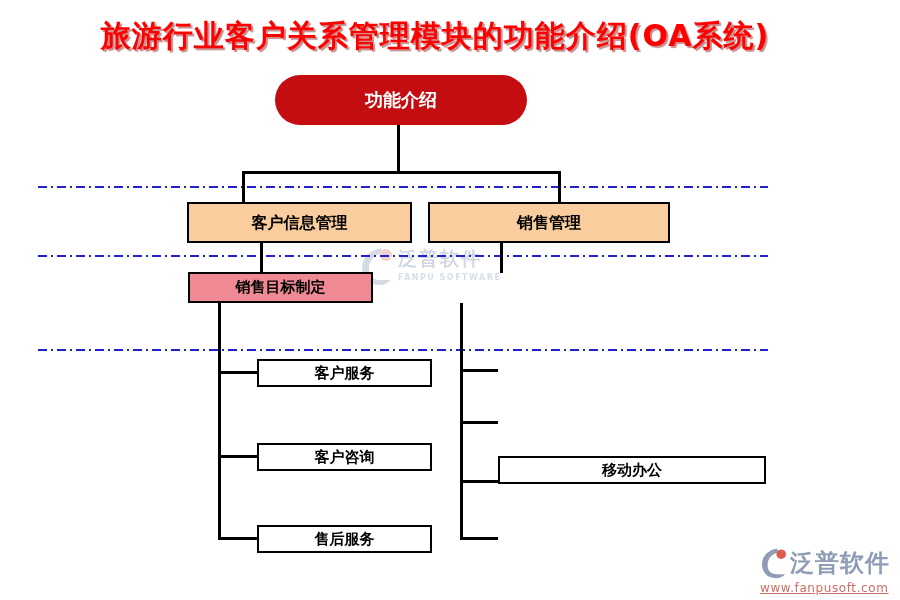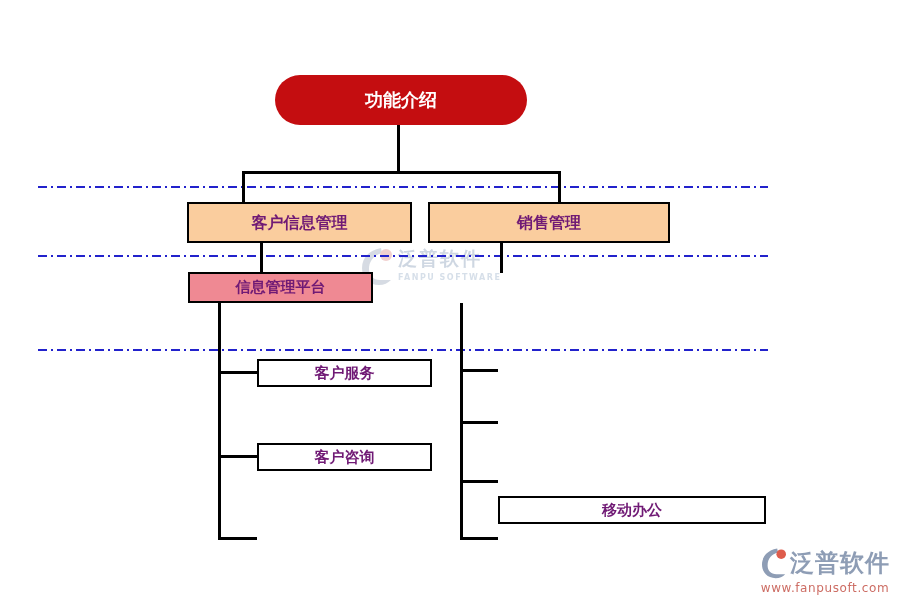--- a/index.html
+++ b/index.html
@@ -9,59 +9,60 @@
   }
   
   .page-title{
     position:absolute;top:16px;left:0;width:870px;text-align:center;
     font-size:30px;font-weight:bold;color:#FF0000;letter-spacing:1px;
     text-shadow:2px 2px 1px rgba(130,0,0,.45);
   }
   
   .box{
     position:absolute;box-sizing:border-box;display:flex;align-items:center;justify-content:center;
-    font-weight:bold;color:#701a75;z-index:3;text-align:center;line-height:1.1;
+    font-weight:bold;color:#000000;z-index:3;text-align:center;line-height:1.1;
   }
   .root-box{left:275px;top:75px;width:252px;height:50px;background:#C40D10;color:#fff;font-size:18px;border-radius:25px;}
   .branch-box{background:#FACD9E;border:2px solid #000;font-size:16px;height:41px;top:202px;}
   .branch-left{left:187px;width:225px;}
   .branch-right{left:428px;width:242px;}
   .platform-box{background:#EF8993;font-size:15px;height:31px;top:272px;}
   .platform-left{left:188px;width:185px;border:2px solid #000;}
   .platform-right{left:427px;width:226px;border:2px solid #5580C4;}
   .leaf{background:#fff;border:2px solid #000;font-size:15px;height:28px;}
   .leaf-l{left:257px;width:175px;}
   .leaf-r{left:498px;width:268px;}
   .l1{top:359px}.l2{top:443px}.l3{top:525px}
-  .r1{top:357px}.r2{top:409px}.r3{top:496px}.r4{top:525px}
+  .r1{top:357px}.r2{top:409px}.r3{top:456px}.r4{top:525px}
   
   .vline,.hline{position:absolute;background:#000;z-index:2;}
   .vline{width:3px;}
   .hline{height:3px;}
   
   .dash{
     position:absolute;left:38px;width:730px;height:2px;z-index:1;
     background:repeating-linear-gradient(90deg,#2222CC 0 9px,transparent 9px 13px,#2222CC 13px 15px,transparent 15px 19px);
   }
   
   .wm-center{position:absolute;left:360px;top:246px;display:flex;z-index:0;opacity:.5;}
   .wm-center .wm-text{margin-left:4px;}
   .wm-center .wm-brand{font-size:19px;font-weight:bold;color:#9FB0C6;letter-spacing:2px;}
   .wm-center .wm-sub{font-size:8px;color:#AFC0D4;letter-spacing:1.5px;font-weight:bold;margin-top:1px;}
   .wm-footer{position:absolute;left:760px;top:547px;z-index:4;}
   .wm-footer .row{display:flex;align-items:flex-start;}
   .wm-footer .wm-brand{font-size:24px;font-weight:bold;color:#8E9DB5;letter-spacing:1px;margin-left:2px;}
-  .wm-footer .wm-url{font-size:12px;color:#CD6D64;letter-spacing:.6px;margin-top:-2px;text-align:center;width:100%;}
+  .wm-footer .wm-url{font-size:12px;color:#CD6D64;letter-spacing:.6px;margin-top:-2px;text-align:left;width:100%;text-decoration:underline;}
   .wm-icon{display:inline-block;}
 </style>
 </head>
 <body>
 
 <div id="stage">
 
+  <div class="page-title">旅游行业客户关系管理模块的功能介绍(OA系统)</div>
 
   <div class="box root-box">
     <span>功能介绍</span>
   </div>
 
   <div class="vline" style="left:397px;top:125px;height:48px;"></div>
   <div class="hline" style="left:242px;top:171px;width:319px;"></div>
   <div class="vline" style="left:242px;top:171px;height:32px;"></div>
   <div class="vline" style="left:558px;top:171px;height:32px;"></div>
 
@@ -73,40 +74,43 @@
     <span>客户信息管理</span>
   </div>
   <div class="box branch-box branch-right">
     <span>销售管理</span>
   </div>
 
   <div class="vline" style="left:260px;top:243px;height:30px;"></div>
   <div class="vline" style="left:500px;top:243px;height:30px;"></div>
 
   <div class="box platform-box platform-left">
-    <span>信息管理平台</span>
+    <span>销售目标制定</span>
   </div>
 
   <div class="vline" style="left:218px;top:303px;height:237px;"></div>
   <div class="vline" style="left:460px;top:303px;height:237px;"></div>
 
   <div class="hline" style="left:218px;top:371px;width:39px;"></div>
   <div class="hline" style="left:218px;top:455px;width:39px;"></div>
   <div class="hline" style="left:218px;top:537px;width:39px;"></div>
 
   <div class="hline" style="left:460px;top:369px;width:38px;"></div>
   <div class="hline" style="left:460px;top:421px;width:38px;"></div>
   <div class="hline" style="left:460px;top:480px;width:38px;"></div>
   <div class="hline" style="left:460px;top:537px;width:38px;"></div>
 
   <div class="box leaf leaf-l l2">
     <span>客户咨询</span>
   </div>
   <div class="box leaf leaf-l l1">
     <span>客户服务</span>
+  </div>
+  <div class="box leaf leaf-l l3">
+    <span>售后服务</span>
   </div>
 
   <div class="box leaf leaf-r r3">
     <span>移动办公</span>
   </div>
 
   <div class="wm-center">
     <span class="wm-icon">
       <svg width="34" height="40" viewBox="0 0 34 40">
         <path d="M21 2 C9 4 2 12 2 22 c0 10 7 17 17 17 5 0 9 -2 12 -5 L20 34 C13 34 9 29 9 23 C9 15 14 9 22 7 Z" fill="#AEB9C8"></path>

